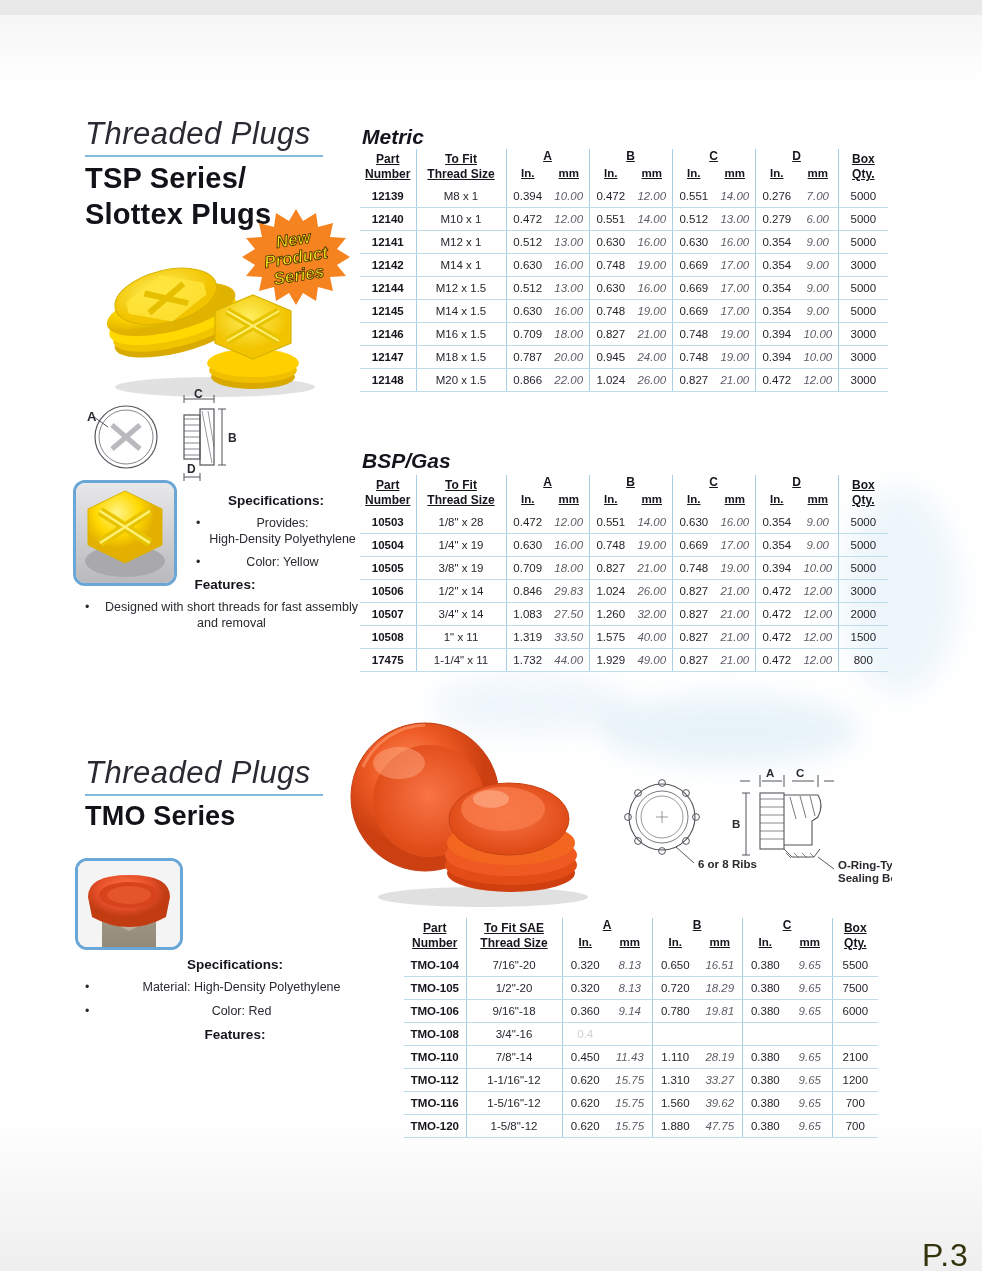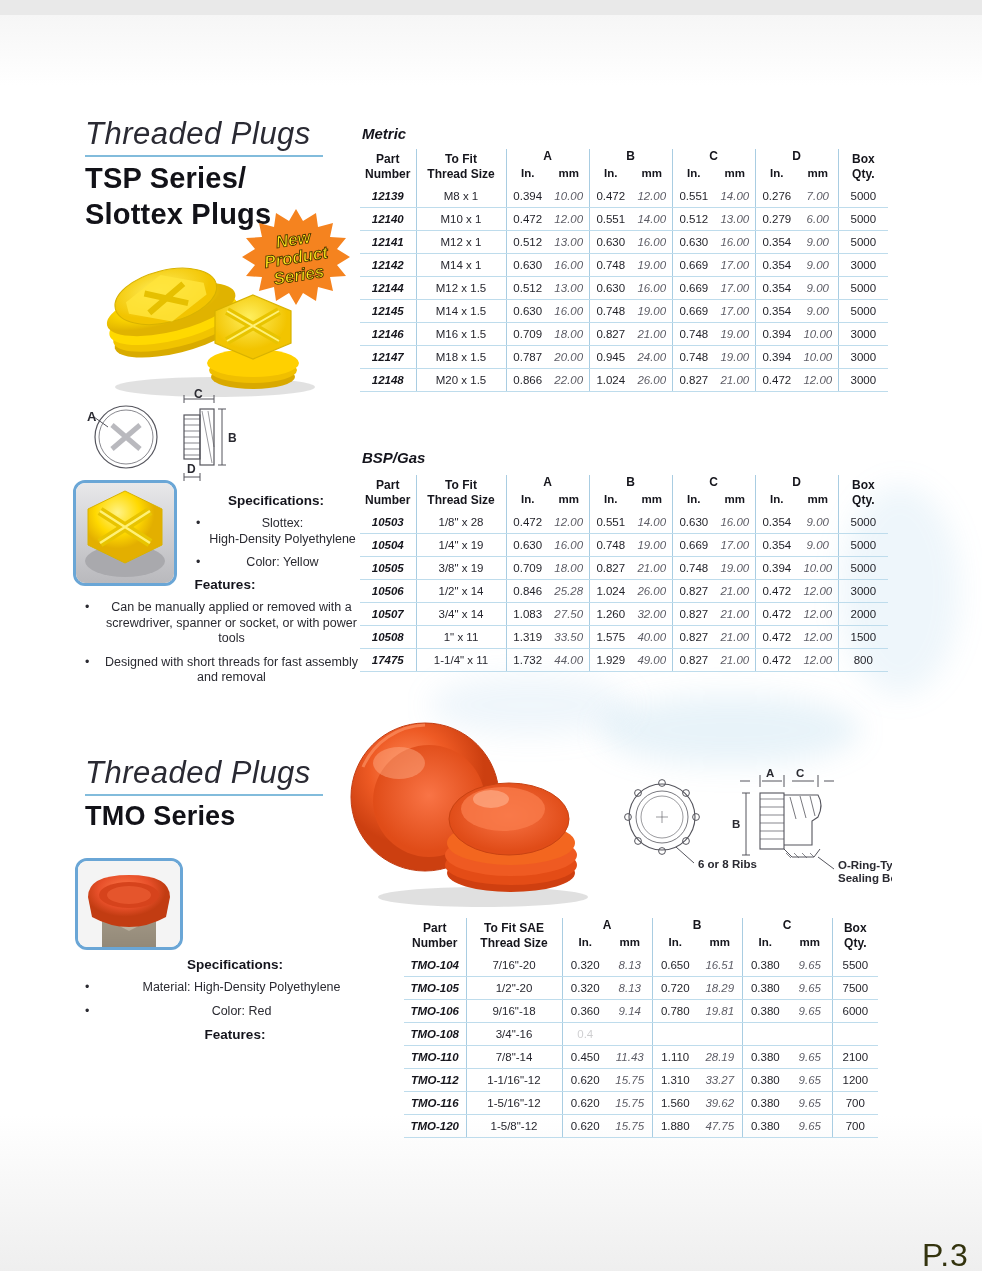--- a/index.html
+++ b/index.html
@@ -9,31 +9,31 @@
   
   .ghost{position:absolute;border-radius:50%;filter:blur(14px);pointer-events:none;}
   .ghost1{left:600px;top:680px;width:260px;height:70px;background:rgba(90,170,215,.14);}
   .ghost2{left:840px;top:470px;width:120px;height:210px;background:rgba(90,170,215,.10);}
   .ghost3{left:430px;top:660px;width:200px;height:60px;background:rgba(120,185,220,.12);}
 
   
   .sect-title{position:absolute;font-style:italic;font-size:31px;color:#2a2a33;letter-spacing:.5px;}
   .sect-rule{position:absolute;height:2px;background:#82bcdc;}
   .series-title{position:absolute;font-weight:bold;font-size:29px;color:#121218;letter-spacing:.2px;}
-  .tbl-title{position:absolute;font-weight:bold;font-style:italic;font-size:15px;color:#14141c;}
+  .tbl-title{position:absolute;font-weight:bold;font-style:italic;font-size:21px;color:#14141c;}
 
   
   .tbl{position:absolute;}
   table{border-collapse:collapse;table-layout:fixed;width:100%;}
   th,td{padding:0;text-align:center;white-space:pre-line;overflow:hidden;}
-  thead th{font-weight:bold;font-size:11.5px;line-height:1.2;color:#15151c;vertical-align:bottom;padding-bottom:4px;}
+  thead th{font-weight:bold;font-size:11.5px;line-height:1.2;color:#15151c;vertical-align:bottom;padding-bottom:4px;text-decoration:underline;}
   thead tr.grp th{font-size:12px;}
   tbody td{height:22px;font-size:11.5px;border-bottom:1px solid #bedcec;}
   .gs{border-left:1px solid #a9cde2;}
-  td.part{font-weight:bold;color:#15151c;font-style:italic;}
+  td.part{font-weight:bold;color:#15151c;}
   td.fit{color:#26262e;}
   td.in{color:#1f1f26;}
   td.mm{font-style:italic;color:#5d5d66;}
   td.qty{color:#1f1f26;}
   tr.faded td.in,tr.faded td.mm,tr.faded td.qty{opacity:.22;}
 
   
   .blk{position:absolute;font-size:12.5px;line-height:1.25;color:#2a2a31;text-align:center;}
   .blk-head{font-weight:bold;font-size:13.5px;color:#14141c;margin-bottom:6px;}
   ul.dots{list-style:none;margin:0;padding:0;}
@@ -144,30 +144,29 @@
       <ellipse cx="49" cy="78" rx="40" ry="16" fill="#a9a9ad"></ellipse>
       <polygon points="49,8 86,26 86,62 49,80 12,62 12,26" fill="url(#gy3)" stroke="#d8b200"></polygon>
       <path d="M24 28 L74 60 M74 28 L24 60" stroke="#e8c400" stroke-width="9" fill="none"></path>
       <path d="M24 28 L74 60 M74 28 L24 60" stroke="#fff176" stroke-width="2.5" fill="none"></path>
     </svg>
   </div>
 
   <div class="blk" style="left:196px;top:478px;width:160px;">
     <div class="blk-head">Specifications:</div>
     <ul class="dots">
-      <li>Slottex:
+      <li>Provides:
 High-Density Polyethylene</li>
       <li>Color: Yellow</li>
     </ul>
   </div>
 
   <div class="blk" style="left:85px;top:562px;width:280px;">
     <div class="blk-head">Features:</div>
     <ul class="dots">
-      <li>Can be manually applied or removed with a screwdriver, spanner or socket, or with power tools</li>
       <li>Designed with short threads for fast assembly and removal</li>
     </ul>
   </div>
 
   <div class="tbl-title" style="left:362px;top:110px;">Metric</div>
   <div class="tbl" style="left:360px;top:134px;width:528px;">
       <table>
         <colgroup>
           <col style="width: 56px;">
           <col style="width: 90px;">
@@ -404,21 +403,21 @@
             <td class="in gs">0.748</td>
             <td class="mm">19.00</td>
             <td class="in gs">0.394</td>
             <td class="mm">10.00</td>
             <td class="qty gs">5000</td>
           </tr>
           <tr>
             <td class="part">10506</td>
             <td class="fit gs">1/2" x 14</td>
             <td class="in gs">0.846</td>
-            <td class="mm">25.28</td>
+            <td class="mm">29.83</td>
             <td class="in gs">1.024</td>
             <td class="mm">26.00</td>
             <td class="in gs">0.827</td>
             <td class="mm">21.00</td>
             <td class="in gs">0.472</td>
             <td class="mm">12.00</td>
             <td class="qty gs">3000</td>
           </tr>
           <tr>
             <td class="part">10507</td>

